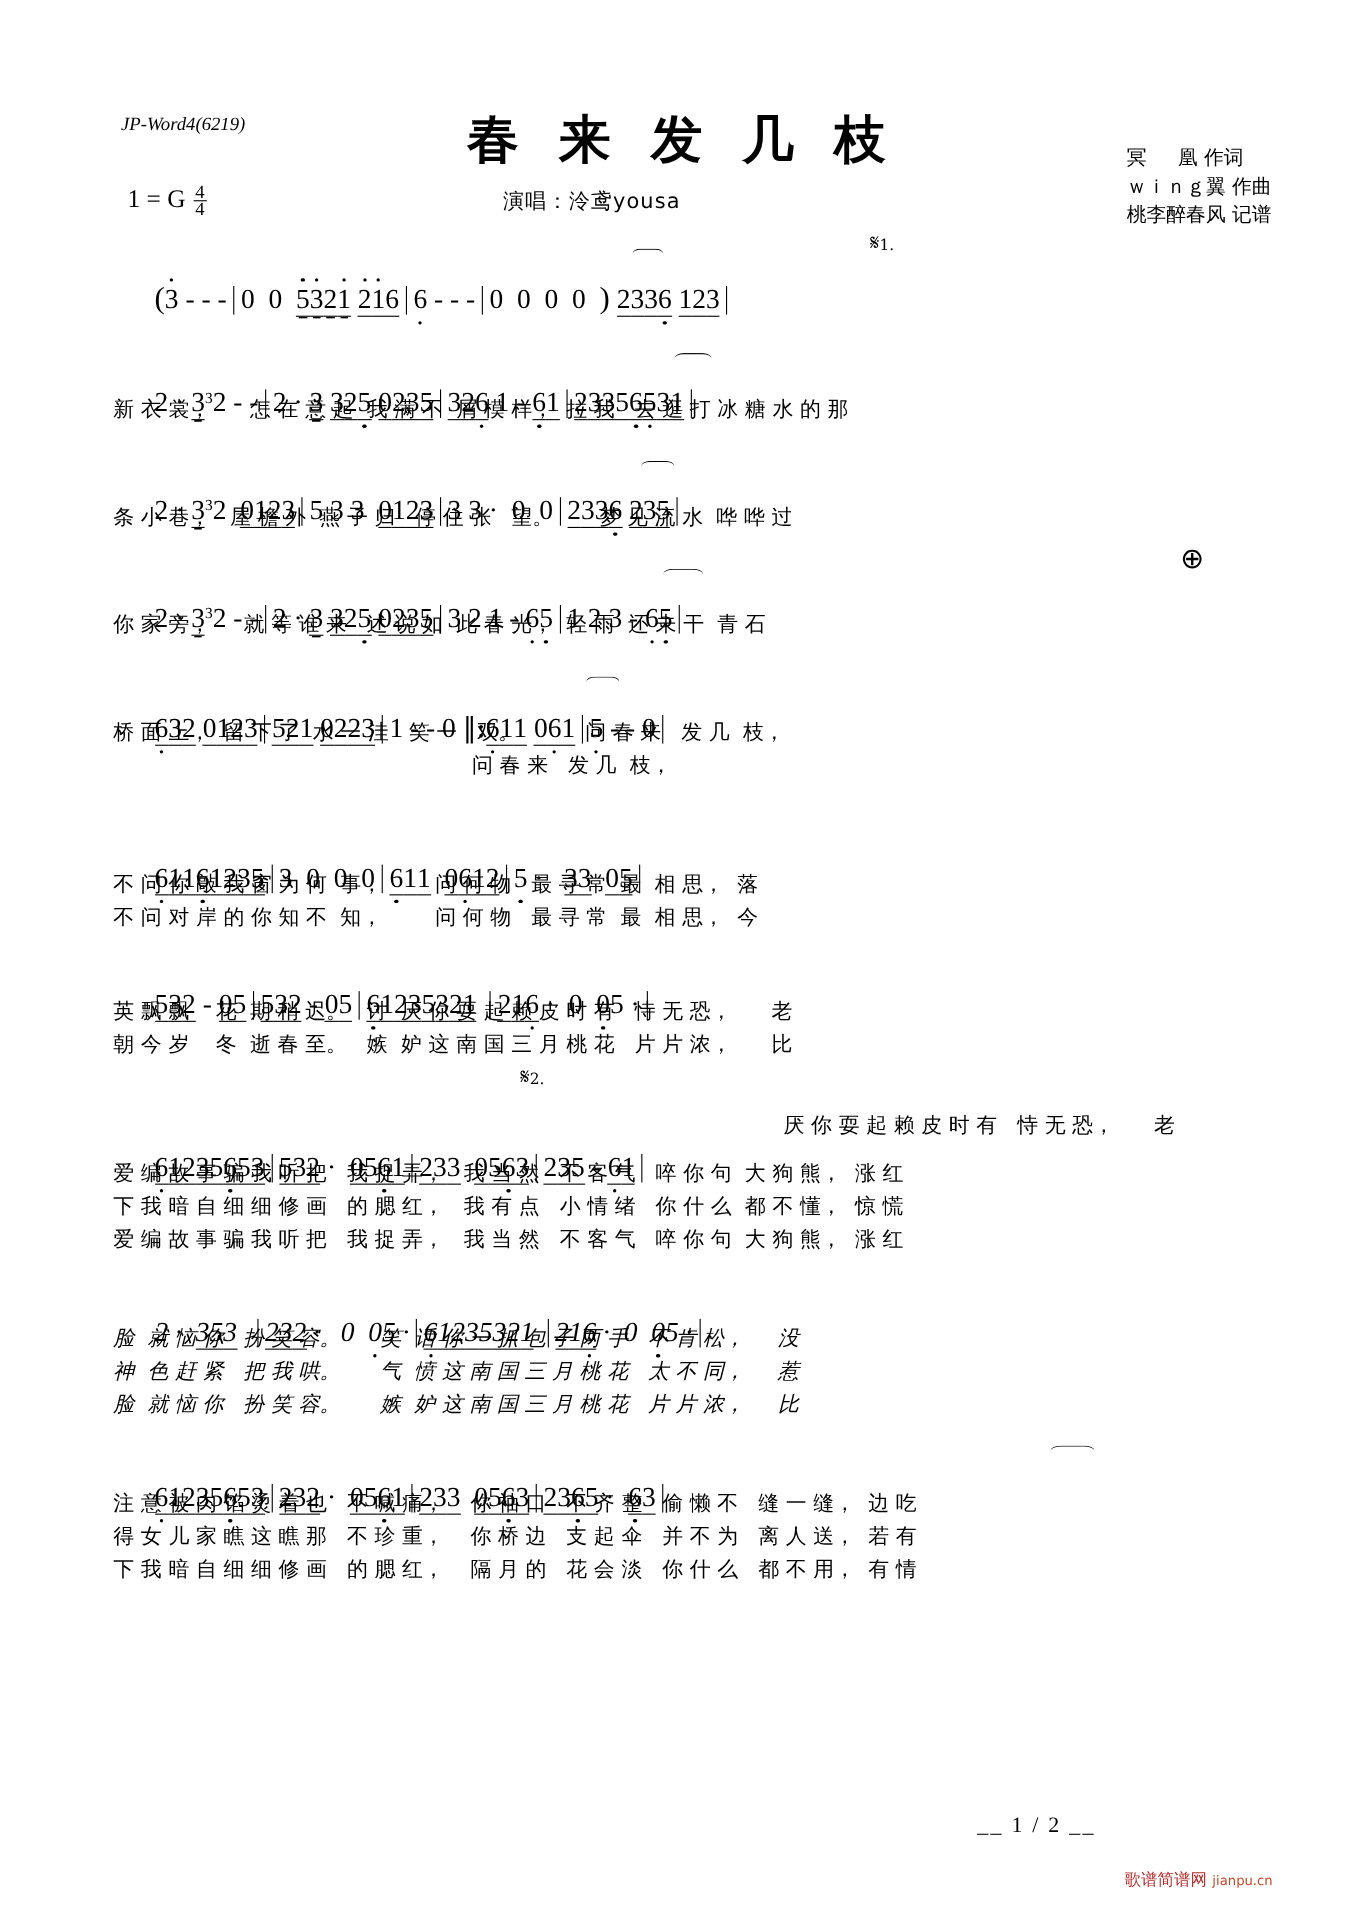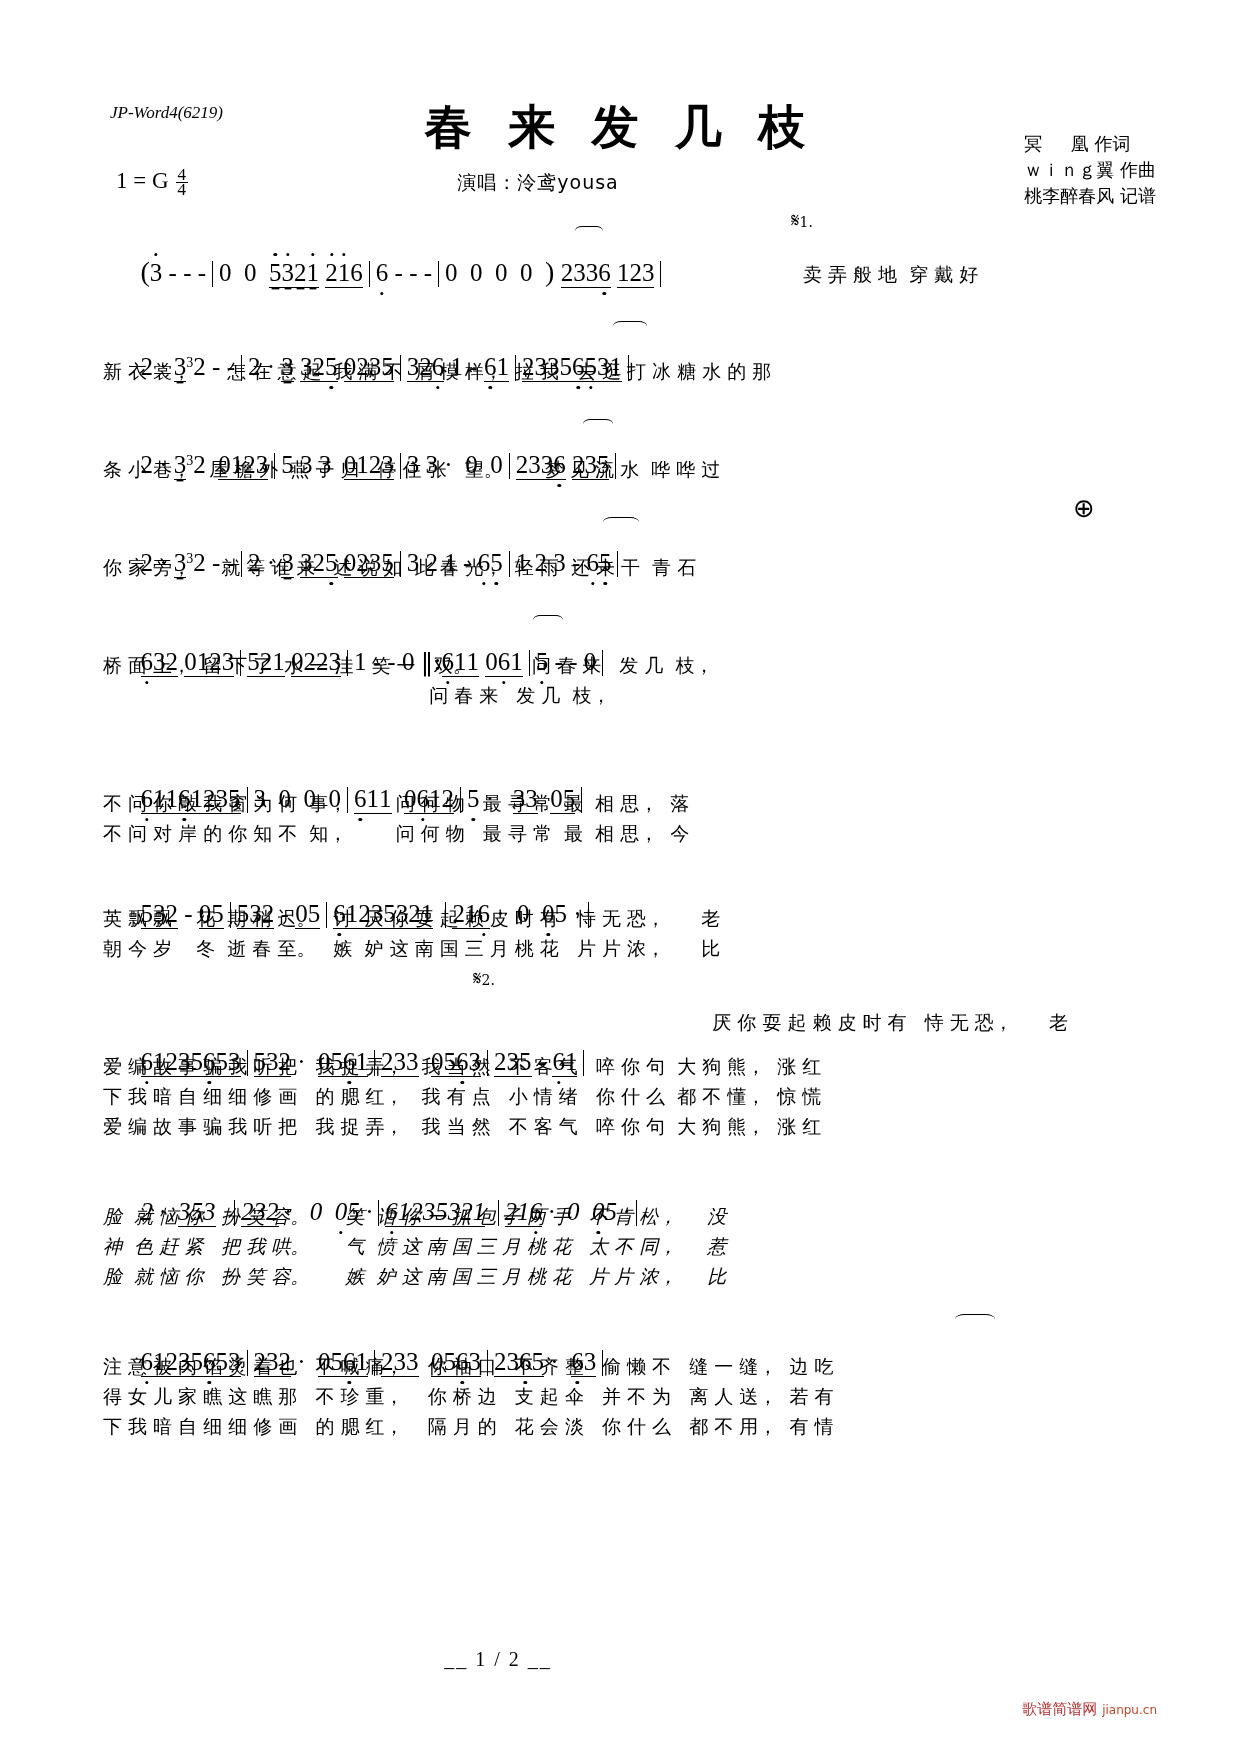--- a/index.html
+++ b/index.html
@@ -28,21 +28,21 @@
   .u2{border-bottom:1.4px solid #000;box-shadow:0 4px 0 -2.6px #000;}
   .dotU::after{content:"";position:absolute;left:50%;top:-6px;width:3.4px;height:3.4px;background:#000;border-radius:50%;transform:translateX(-50%);}
   .dotD::after{content:"";position:absolute;left:50%;bottom:-8px;width:3.4px;height:3.4px;background:#000;border-radius:50%;transform:translateX(-50%);}
 
   .small{font-size:14px;}
   .tie{position:absolute;border-top:1.5px solid #000;border-radius:50%/100%;height:9px;}
   .segno{font-family:"DejaVu Serif",serif;font-size:20px;}
   .repeat{display:inline-block;font-family:"DejaVu Serif",serif;font-size:25px;}
   .coda{position:absolute;font-family:"DejaVu Sans",sans-serif;font-size:26px;}
 
-  .footer{position:absolute;left:0;top:1648px;width:996px;text-align:center;font-family:"Liberation Serif",serif;font-size:20px;letter-spacing:2px;}
+  .footer{position:absolute;left:0;top:1648px;width:996px;text-align:right;font-family:"Liberation Serif",serif;font-size:20px;letter-spacing:2px;}
   .watermark{position:absolute;right:104px;top:1700px;font-family:"DejaVu Sans",sans-serif;font-size:15px;color:#b03030;}
   .watermark .en{color:#c04a2a;font-size:12px;}
 </style>
 </head>
 <body>
 
 <div class="page">
 
   <div class="corner-id">JP-Word4(6219)</div>
 
@@ -58,21 +58,20 @@
   <div class="keysig">
     <span>1 = G</span><span class="frac"><span class="num">4</span><span class="den">4</span></span>
   </div>
 
   <div class="sys" style="top:228px;">
     <div class="notes">
       <span style="font-size:28px;">(</span><span class="note dotU">3</span> - - -<span class="bar"></span>0&nbsp;&nbsp;0&nbsp;&nbsp;<span class="note u2 dotU">5</span><span class="note u2 dotU">3</span><span class="note u2">2</span><span class="note u2 dotU">1</span>&nbsp;<span class="note u1 dotU">2</span><span class="note u1 dotU">1</span><span class="note u1">6</span><span class="bar"></span><span class="note dotD">6</span> - - -<span class="bar"></span>0&nbsp;&nbsp;0&nbsp;&nbsp;0&nbsp;&nbsp;0&nbsp;&nbsp;<span style="font-size:28px;">)</span>&nbsp;<span class="note u1">2</span><span class="note u1">3</span><span class="note u1">3</span><span class="note u1 dotD">6</span>&nbsp;<span class="note u1">1</span><span class="note u1">2</span><span class="note u1">3</span><span class="bar"></span>
       <span class="segno" style="position:absolute;left:688px;top:-20px;">𝄋<span class="small">1.</span></span>
       <span class="tie" style="left:472px;top:-2px;width:28px;"></span>
     </div>
-    <div class="lyr" style="padding-left:700px;">卖 弄 般 地  穿 戴 好</div>
   </div>
 
   <div class="sys" style="top:325px;">
     <div class="notes">
       <span class="note">2</span> ·&nbsp;<span class="note u2">3</span><span class="small" style="vertical-align:8px;">3</span><span class="note">2</span> - -<span class="bar"></span><span class="note">2</span> ·&nbsp;<span class="note u2">3</span>&nbsp;<span class="note u1">3</span><span class="note u1">2</span><span class="note u1 dotD">5</span>&nbsp;<span class="note u1">0</span><span class="note u1">2</span><span class="note u1">3</span><span class="note u1">5</span><span class="bar"></span><span class="note u1">3</span><span class="note u1">2</span><span class="note u1 dotD">6</span>&nbsp;<span class="note">1</span> - <span class="note u1 dotD">6</span><span class="note u1">1</span><span class="bar"></span><span class="note u1">2</span><span class="note u1">3</span><span class="note u1">3</span><span class="note u1">5</span><span class="note u1 dotD">6</span><span class="note u1 dotD">5</span><span class="note u1">3</span><span class="note u1">1</span><span class="bar"></span>
       <span class="tie" style="left:510px;top:-4px;width:34px;"></span>
     </div>
     <div class="lyr">新 衣 裳，      怎 在 意 起  我 满 不  屑 模 样，  拉 我   去 逛 打 冰 糖 水 的 那</div>
   </div>
 

